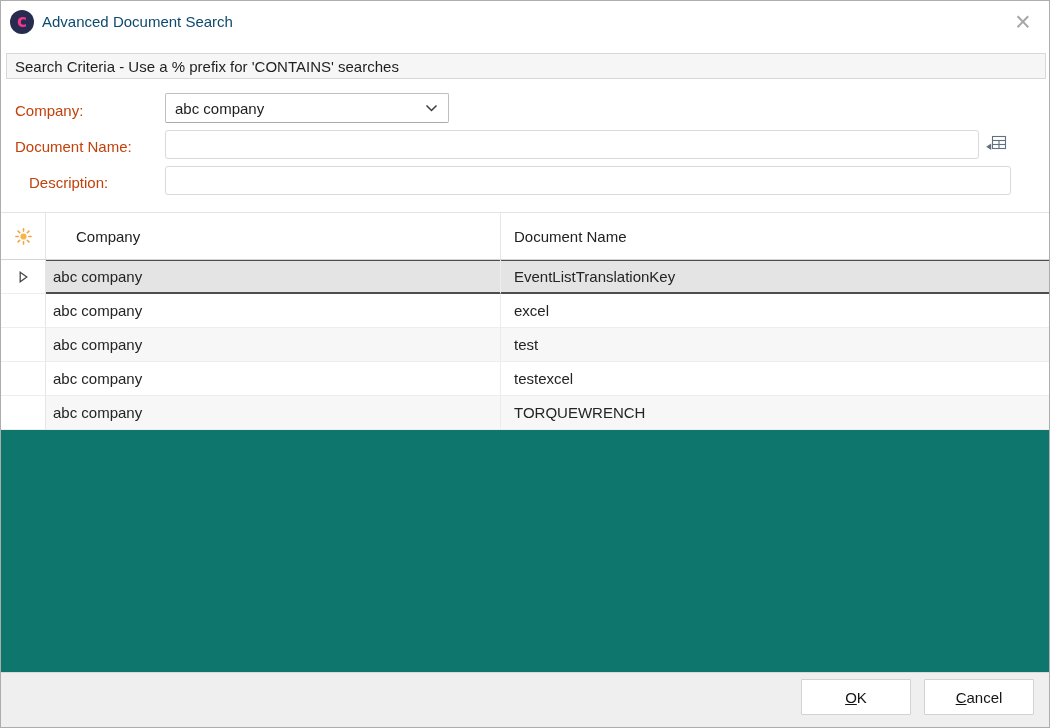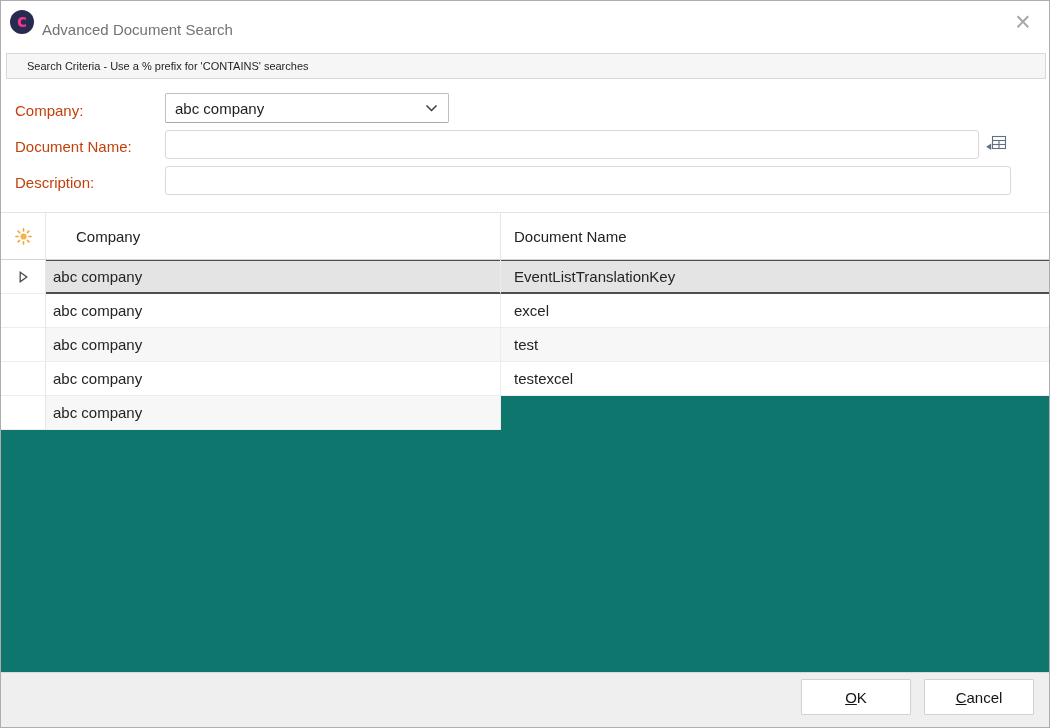--- a/index.html
+++ b/index.html
@@ -19,41 +19,41 @@
   .titlebar { position:absolute; left:0; top:0; width:100%; height:42px; background:#ffffff; }
   .app-icon {
     position:absolute; left:9px; top:9px; width:24px; height:24px; border-radius:50%;
     background:#272b4f; display:flex; align-items:center; justify-content:center;
   }
   .app-icon span {
     color:#f0378b; font-size:17px; font-weight:bold; line-height:1;
     font-family:"DejaVu Sans",sans-serif; transform:translateY(-1px);
   }
   .window-title {
-    position:absolute; left:41px; top:20px; font-size:15px; color:#737373;
+    position:absolute; left:41px; top:12px; font-size:15px; color:#0c4a6e;
   }
   .close-btn {
     position:absolute; right:10px; top:5px; width:32px; height:32px;
     display:flex; align-items:center; justify-content:center;
     font-size:27px; color:#a6a6a6; font-weight:300; cursor:default; line-height:1;
   }
 
   
   .criteria-header {
     position:absolute; left:5px; top:52px; width:1040px; height:26px;
     background:#f6f6f6; border:1px solid #d8d8d8;
-    display:flex; align-items:center; padding-left:20px;
-    font-size:11px; color:#1f1f1f;
+    display:flex; align-items:center; padding-left:8px;
+    font-size:15px; color:#1f1f1f;
   }
 
   
   .form-label { position:absolute; left:14px; font-size:15px; color:#c2410c; }
   .lbl-company { top:101px; }
   .lbl-docname { top:137px; }
-  .lbl-desc    { top:173px; }
+  .lbl-desc    { top:173px;margin-left:14px; }
 
   .combo {
     position:absolute; left:164px; top:92px; width:284px; height:30px;
     background:#fff; border:1px solid #bfbfbf; border-bottom-color:#a9a9a9;
     border-radius:2px; display:flex; align-items:center; padding:0 10px 0 9px;
     font-size:15px; color:#1e1e1e;
   }
   .combo .combo-value { flex:1; }
   .combo svg { flex:none; }
 
@@ -213,20 +213,21 @@
     </div>
     <div class="cell cell-company">abc company</div>
     <div class="cell cell-docname">testexcel</div>
   </div>
 
   <div class="grid-row">
     <div class="ind-cell">
       
     </div>
     <div class="cell cell-company">abc company</div>
+    <div class="cell cell-docname">TORQUEWRENCH</div>
   </div>
 </div>
   </div>
 
   <div class="footer">
     <button class="btn btn-ok"><span class="accel">O</span><span>K</span></button>
     <button class="btn btn-cancel"><span class="accel">C</span><span>ancel</span></button>
   </div>
 
 </div>

